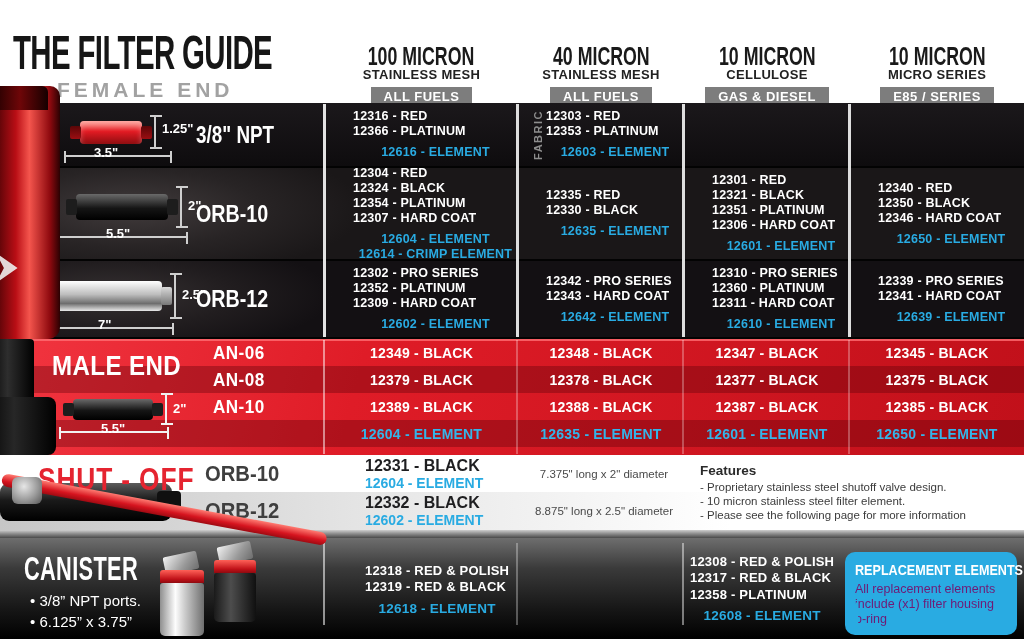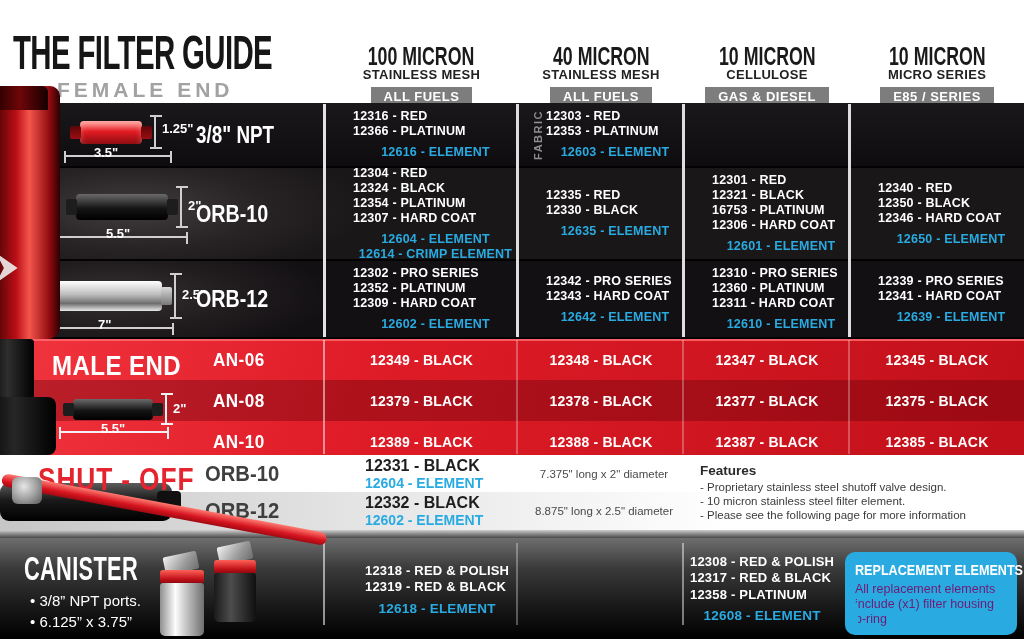--- a/index.html
+++ b/index.html
@@ -61,21 +61,21 @@
                   border-radius:0 10px 12px 0; }
   .red-canister::before { content:""; position:absolute; top:0; left:0; right:12px; height:24px; border-radius:0 6px 0 0;
                   background:linear-gradient(90deg,#1c0000,#6e0608 50%,#160000); }
   .red-canister::after { content:""; position:absolute; left:4px; bottom:56px; width:36px; height:30px; opacity:.9;
                   background:#ededed; clip-path:polygon(0 0,60% 50%,0 100%,22% 50%); }
 
   
   .male { position:absolute; left:0; top:339px; width:1024px; height:116px;
           background:linear-gradient(105deg,#f23540 0%,#df1c27 35%,#c1101a 100%); }
   .male::before { content:""; position:absolute; left:0; top:0; width:100%; height:2px; background:rgba(255,110,115,.8); }
-  .m-row { position:relative; height:41px; }
+  .m-row { position:relative; height:27px; }
   .m-row.dark::before { content:""; position:absolute; inset:0; background:rgba(92,0,9,0.36); }
   .m-an { position:absolute; left:213px; top:50%; transform:translateY(-50%) scaleX(0.9); transform-origin:left center;
           font-size:19px; font-weight:bold; color:#fff; letter-spacing:0.5px; z-index:2; }
   .m-cells { position:relative; margin-left:325px; height:100%; display:grid; grid-template-columns:193px 166px 166px 1fr; z-index:2; }
   .m-cell { display:flex; align-items:center; justify-content:center; font-size:14px; font-weight:bold; color:#fff; letter-spacing:0.2px; white-space:nowrap; }
   .m-row.elrow .m-cell { color:#33b5ea; }
   .male-title { position:absolute; left:52px; top:11px; font-size:28px; font-weight:bold; color:#fff;
                 transform:scaleX(0.86); transform-origin:left top; white-space:nowrap; z-index:3; letter-spacing:0.5px; }
   .male-filt { color:#f2f2f2; z-index:3; }
   .male-fitting { position:absolute; left:-14px; top:0; width:72px; height:116px; z-index:2; }
@@ -226,21 +226,21 @@
         <div class="f-cell">
           <div class="pn">12335 - RED</div>
           <div class="pn">12330 - BLACK</div>
           <div class="elgroup">
               <div class="el">12635 - ELEMENT</div>
             </div>
         </div>
         <div class="f-cell">
           <div class="pn">12301 - RED</div>
           <div class="pn">12321 - BLACK</div>
-          <div class="pn">16753 - PLATINUM</div>
+          <div class="pn">12351 - PLATINUM</div>
           <div class="pn">12306 - HARD COAT</div>
           <div class="elgroup">
               <div class="el">12601 - ELEMENT</div>
             </div>
         </div>
         <div class="f-cell">
           <div class="pn">12340 - RED</div>
           <div class="pn">12350 - BLACK</div>
           <div class="pn">12346 - HARD COAT</div>
           <div class="elgroup">

